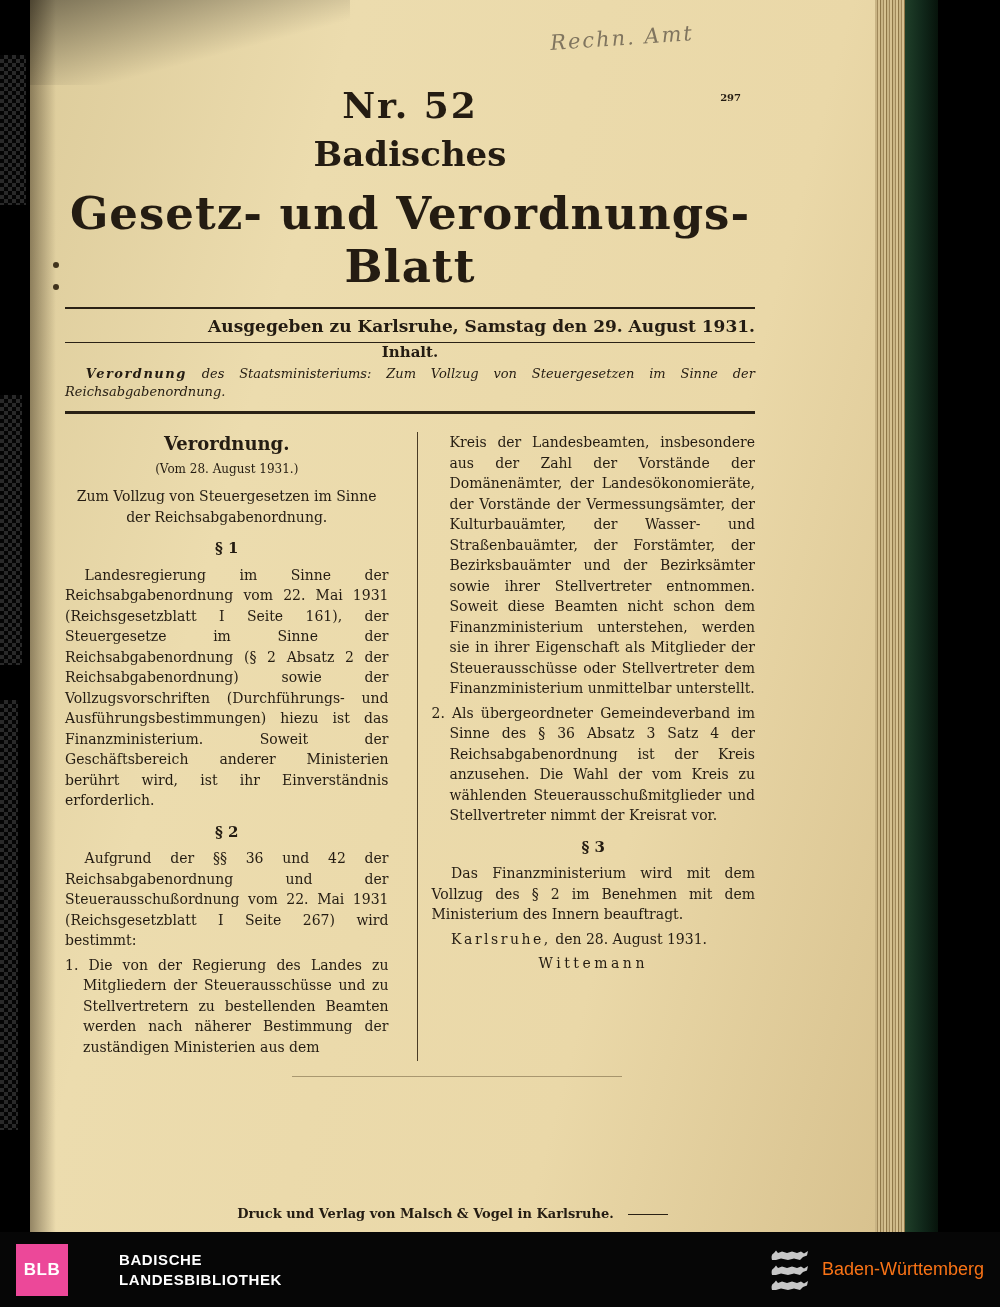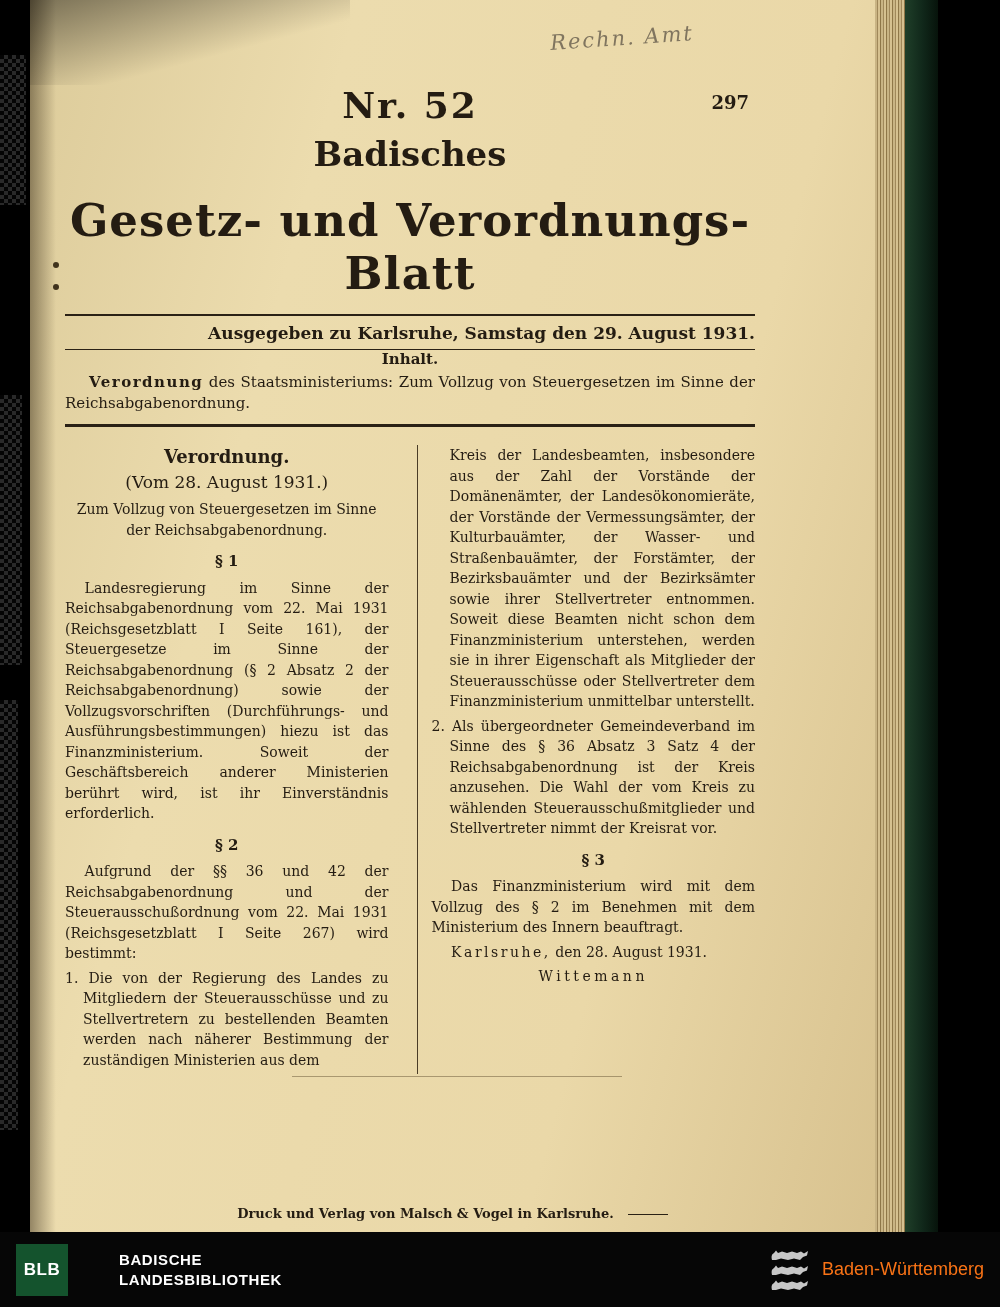--- a/index.html
+++ b/index.html
@@ -49,48 +49,49 @@
     pointer-events:none;
   }
 
   .content { position:relative; height:100%; padding:0 120px 0 35px; box-sizing:border-box; }
 
   .handwritten {
     position:absolute; left:520px; top:26px;
     font-style:italic; font-size:21px; color:#6e6452;
     transform:rotate(-4deg); letter-spacing:2px; opacity:.85;
   }
-  .page-number { position:absolute; right:126px; top:92px; font-weight:bold; font-size:18px; }
+  .page-number { position:absolute; right:134px; top:92px; font-weight:bold; font-size:10px; }
 
   .masthead { text-align:center; padding-top:84px; }
   .issue-number { font-size:36px; font-weight:bold; letter-spacing:2px; }
   .title1 { font-size:34px; font-weight:bold; margin-top:8px; }
-  .title2 { font-size:45px; font-weight:bold; margin-top:20px; letter-spacing:1px; }
+  .title2 { font-size:45px; font-weight:bold; margin-top:13px; letter-spacing:1px; }
 
   .rule  { border-top:2px solid #2a2115; margin-top:14px; }
   .rule.thin { border-top-width:1.5px; margin-top:0; }
   .rule.thick { border-top-width:3px; margin-top:10px; }
 
   .dateline { text-align:right; font-weight:bold; font-size:17px; padding:7px 0 6px; }
 
   .inhalt-head { text-align:center; font-weight:bold; font-size:15px; margin-top:0; }
   .inhalt-text {
-    font-size:15px; line-height:1.4; text-align:justify; text-indent:1.6em;
+    font-size:13px; line-height:1.4; text-align:justify; text-indent:1.6em;
     margin:4px 0 0;
+    font-style:italic;
   }
   .inhalt-lead { font-weight:bold; letter-spacing:1.5px; }
 
   .columns { display:flex; margin-top:18px; }
   .col { width:330px; font-size:14px; line-height:20.5px; text-align:justify; box-sizing:content-box; }
   .col-left  { padding-right:28px; border-right:1px solid #4a3c26; }
   .col-right { padding-left:14px; }
   .col p { margin:0 0 4px; }
   .indent { text-indent:1.4em; }
   .col-head { text-align:center; font-weight:bold; font-size:18px; margin:2px 0 4px; }
-  .col-sub  { text-align:center; font-size:17px; margin-bottom:7px; }
+  .col-sub  { text-align:center; font-size:12px; margin-bottom:7px; }
   .subject  { text-align:center; margin-bottom:8px; }
   .sec-head { text-align:center; font-weight:bold; margin:11px 0 6px; font-size:15px; }
   .hang { padding-left:18px; text-indent:-18px; }
   .cont { padding-left:18px; }
   .place-line { text-indent:1.4em; margin-top:9px; }
   .place-word { letter-spacing:2.5px; }
   .sig-org  { text-align:center; margin-top:5px; }
   .sig-name { text-align:center; letter-spacing:3.5px; margin-top:3px; }
 
   .crease { position:absolute; left:262px; top:1076px; width:330px; height:1px; background:rgba(70,52,24,.4); }
@@ -108,21 +109,21 @@
   
   .footer-bar {
     position:absolute; left:0; bottom:0; width:1000px; height:75px;
     background:#060606;
     display:flex; align-items:center; justify-content:space-between;
     padding:0 16px; box-sizing:border-box;
     font-family:"Liberation Sans", sans-serif;
   }
   .footer-left { display:flex; align-items:center; gap:12px; cursor:pointer; }
   .blb-badge {
-    width:52px; height:52px; background:#14532d; color:#fff;
+    width:52px; height:52px; background:#ec4899; color:#fff;
     display:flex; align-items:center; justify-content:center;
     font-weight:bold; font-size:17px; letter-spacing:.5px;
   }
   .library-name { color:#fff; font-weight:bold; font-size:15px; line-height:20px; letter-spacing:.6px;margin-left:39px; }
   .footer-right { display:flex; align-items:center; gap:12px; color:#f97316; font-size:18px; cursor:pointer; }
   .lions { display:block; }
 </style>
 </head>
 <body>
 

